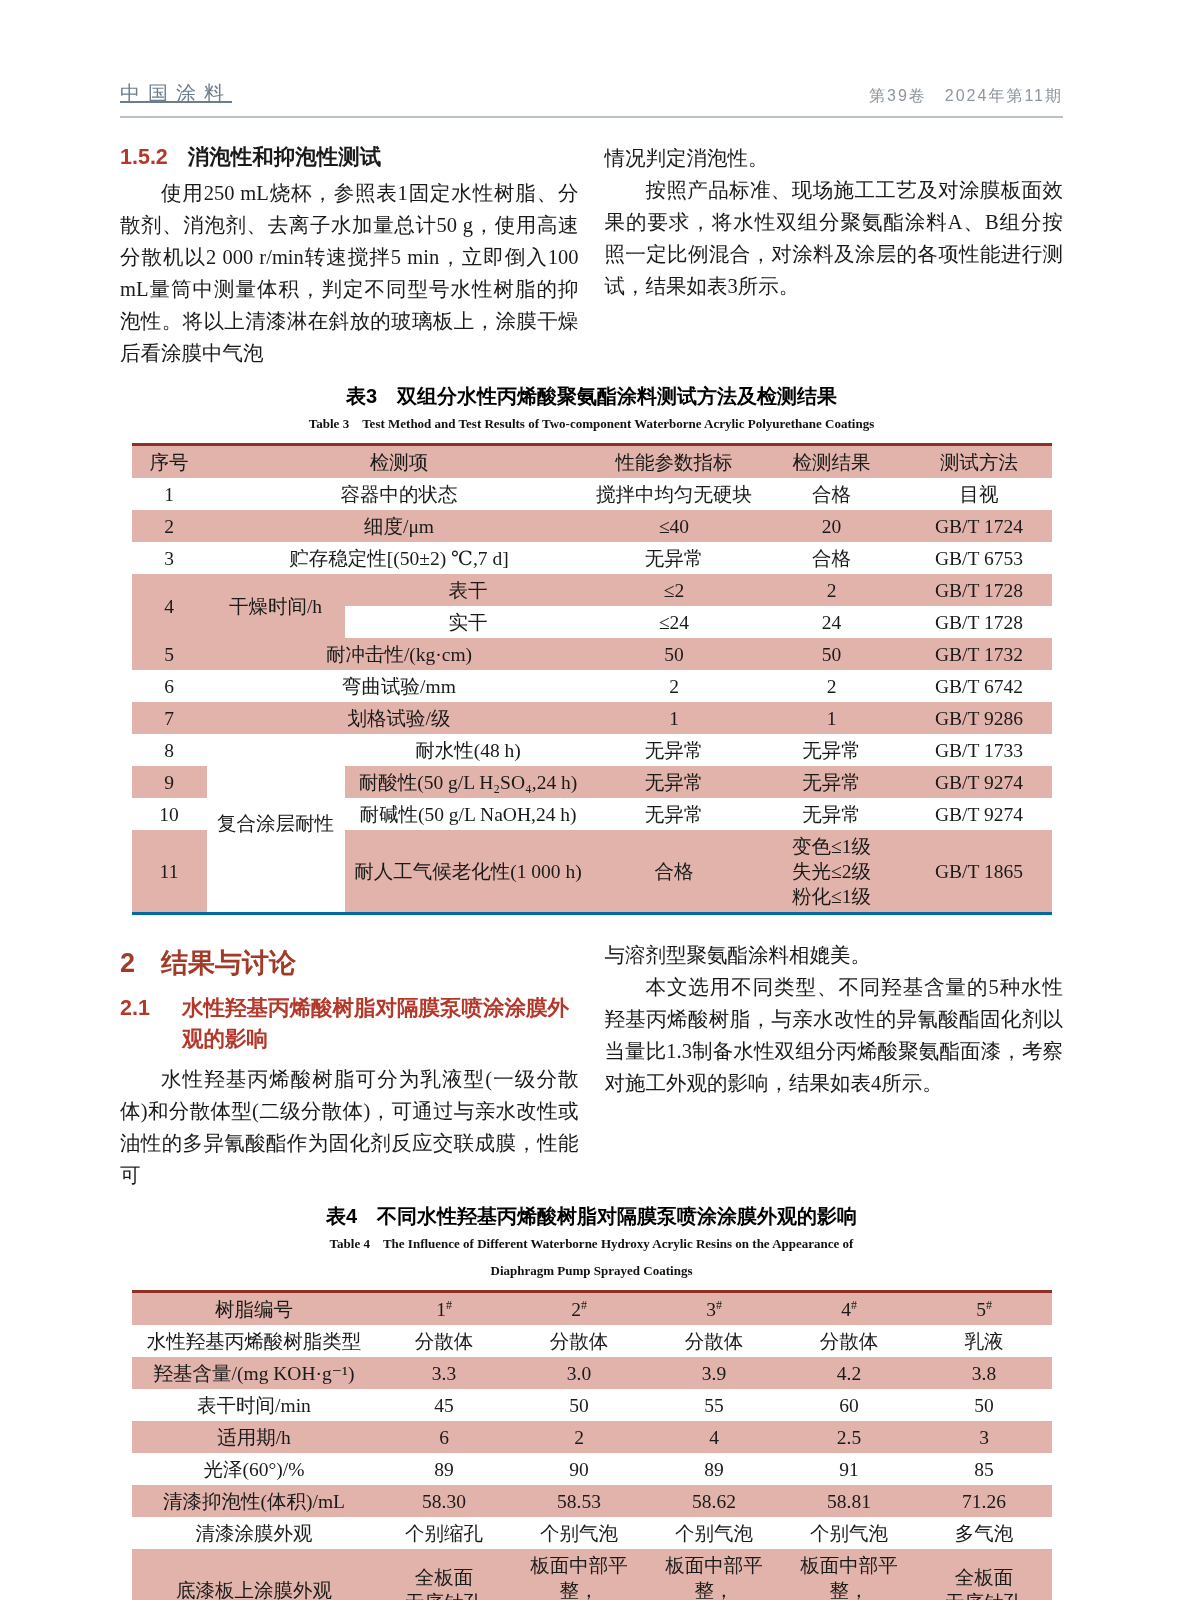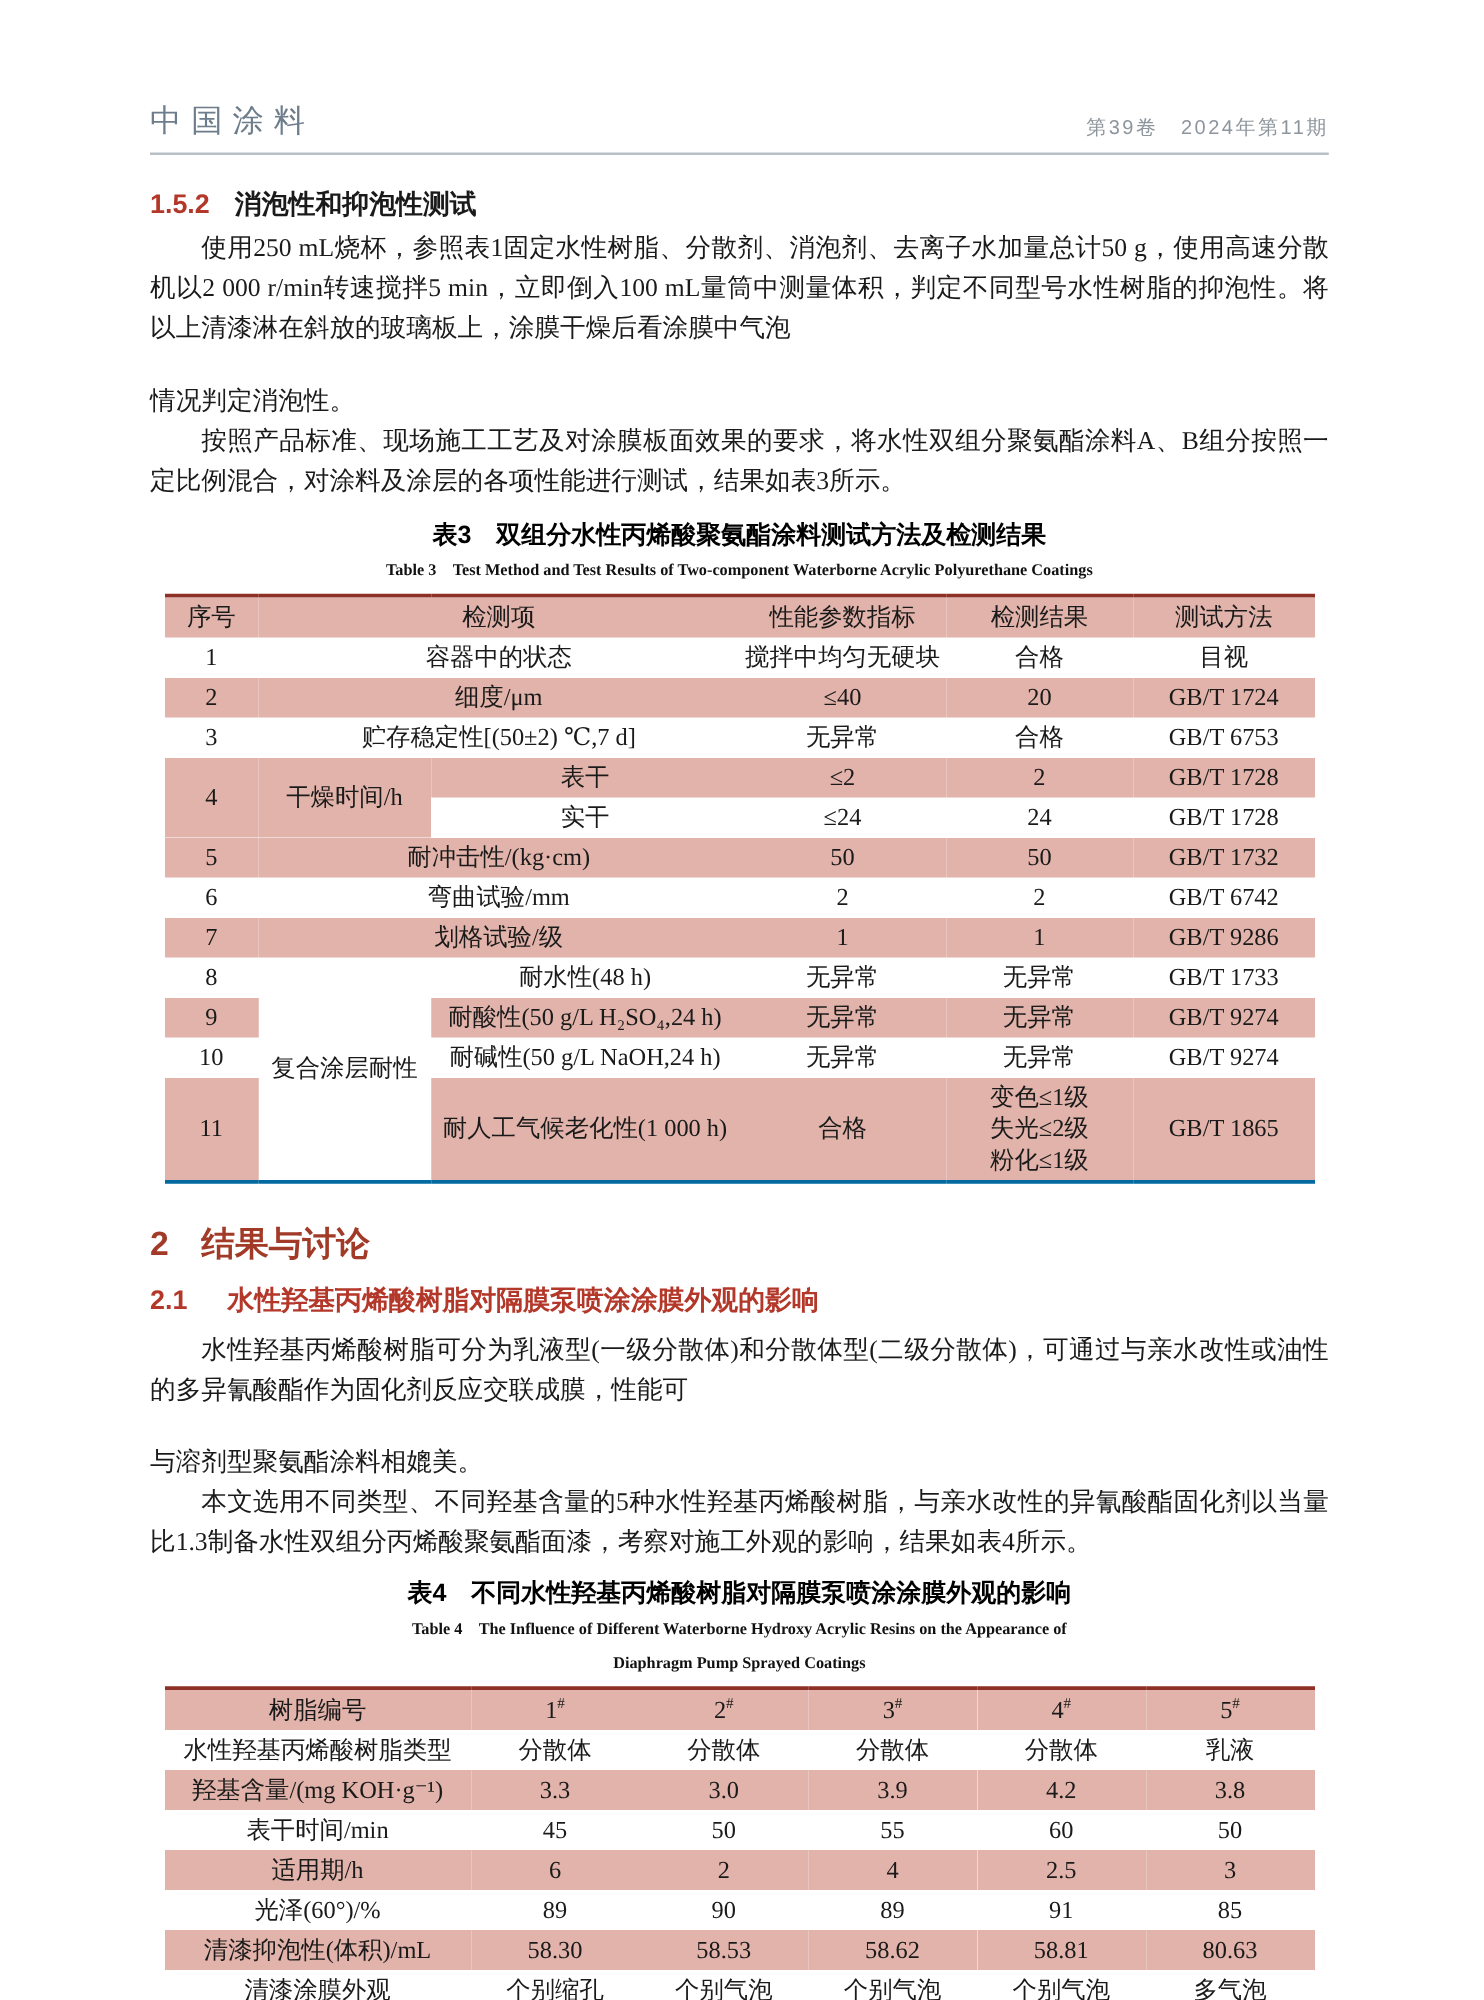--- a/index.html
+++ b/index.html
@@ -4,21 +4,21 @@
 <style>
   html,body{margin:0;padding:0;background:#ffffff;}
   .page{
     position:relative;width:1187px;height:1600px;margin:0 auto;background:#fff;
     box-sizing:border-box;padding:80px 124px 0 120px;overflow:hidden;
     font-family:"Liberation Serif","DejaVu Serif",serif;color:#1a1a1a;
   }
   
   .pg-header{display:flex;justify-content:space-between;align-items:flex-end;
     border-bottom:2px solid #b9c0c6;padding-bottom:9px;}
-  .journal{font-size:25px;color:#6e7d8b;letter-spacing:8px;}
+  .journal{font-size:20px;color:#6e7d8b;letter-spacing:8px;text-decoration:underline;}
   .issue{font-size:16px;color:#8d959d;font-family:"Liberation Sans","DejaVu Sans",sans-serif;letter-spacing:2px;}
   
   .two-col{display:flex;gap:26px;}
   .col{flex:1 1 0;min-width:0;}
   p.jtext{margin:0;font-size:20.5px;line-height:32px;text-align:justify;}
   p.ind{text-indent:2em;}
   
   .h152{display:flex;gap:20px;align-items:baseline;margin:0 0 6px 0;
     font-family:"Liberation Sans","DejaVu Sans",sans-serif;font-weight:bold;font-size:21.5px;}
   .h152 .num{color:#b3382a;font-weight:bold;}
@@ -34,21 +34,21 @@
   .cap-en{font-family:"Liberation Serif","DejaVu Serif",serif;font-weight:bold;font-size:13px;color:#111;}
   
   table.dt{border-collapse:collapse;table-layout:fixed;width:920px;margin:6px auto 0 auto;
     border-top:3px solid #8e3026;border-bottom:3px solid #0369a1;font-size:19.5px;}
   table.dt td{padding:3.5px 4px;line-height:25px;vertical-align:middle;text-align:center;overflow:hidden;}
   td.p{background:#e2b3aa;}
   td.lft{text-align:left;padding-left:14px;}
   td.sub{text-align:left;padding-left:6px;}
   .ml{white-space:pre-line;}
   sup.hash{font-size:12px;vertical-align:super;line-height:0;}
-  .mt24{margin-top:24px;flex-direction:column;}
+  .mt24{margin-top:24px;}
   .mt12{margin-top:12px;}
 </style>
 </head>
 <body>
 
 <div class="page">
 
   <div class="pg-header">
     <span class="journal">中国涂料</span>
     <span class="issue">第39卷　2024年第11期</span>
@@ -261,21 +261,21 @@
       <td>89</td>
       <td>91</td>
       <td>85</td>
     </tr>
     <tr>
       <td class="p lft">清漆抑泡性(体积)/mL</td>
       <td class="p">58.30</td>
       <td class="p">58.53</td>
       <td class="p">58.62</td>
       <td class="p">58.81</td>
-      <td class="p">80.63</td>
+      <td class="p">71.26</td>
     </tr>
     <tr>
       <td class="lft">清漆涂膜外观</td>
       <td>个别缩孔</td>
       <td>个别气泡</td>
       <td>个别气泡</td>
       <td>个别气泡</td>
       <td>多气泡</td>
     </tr>
     <tr>

